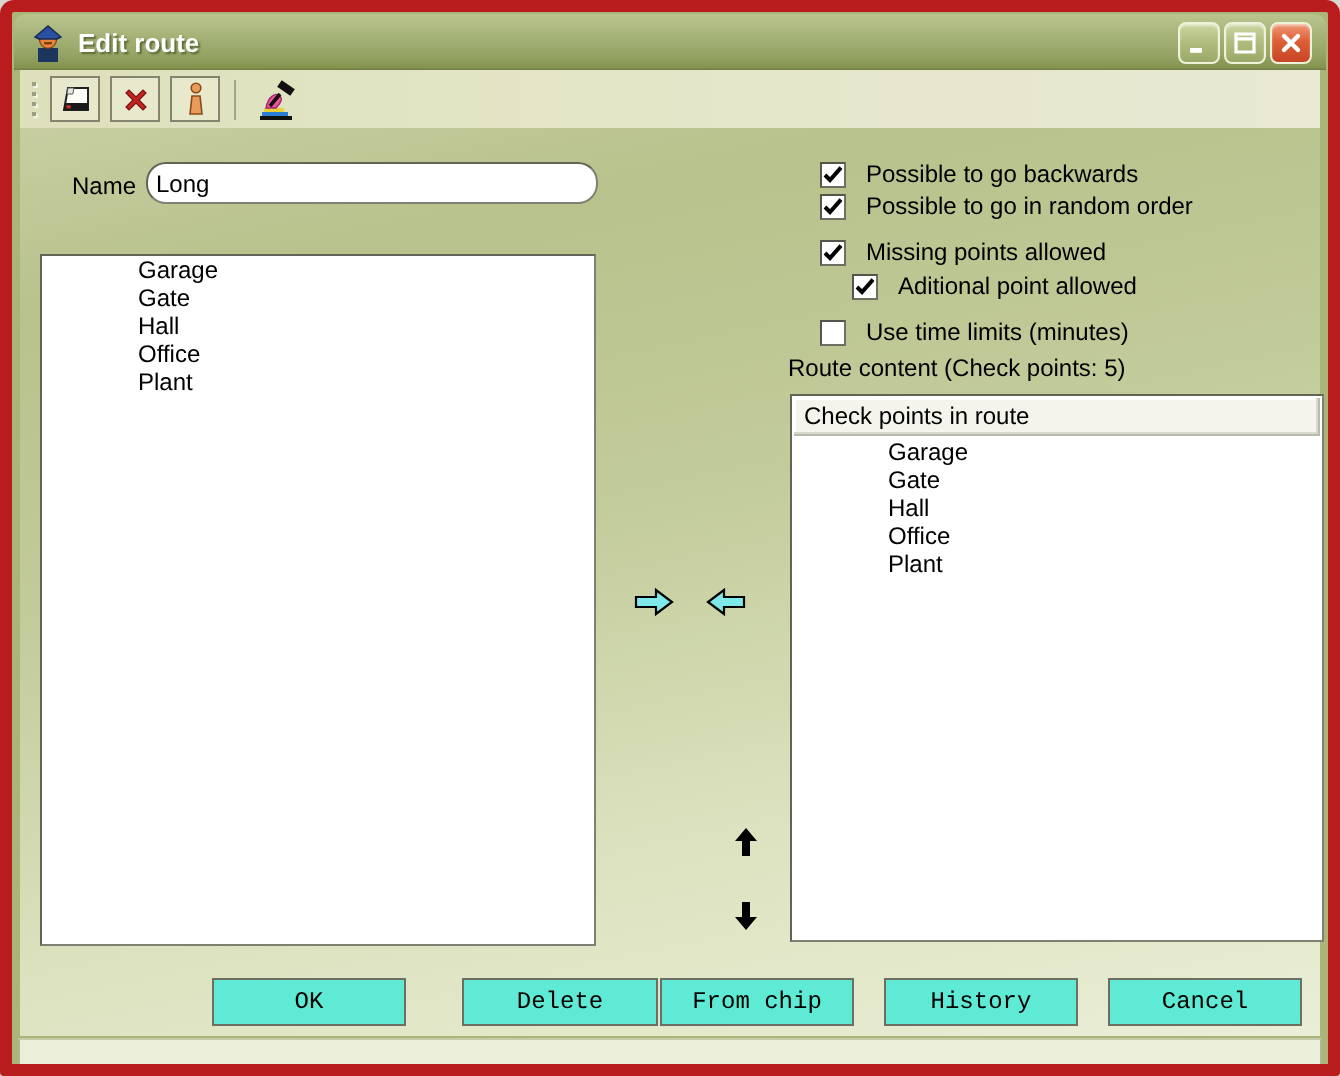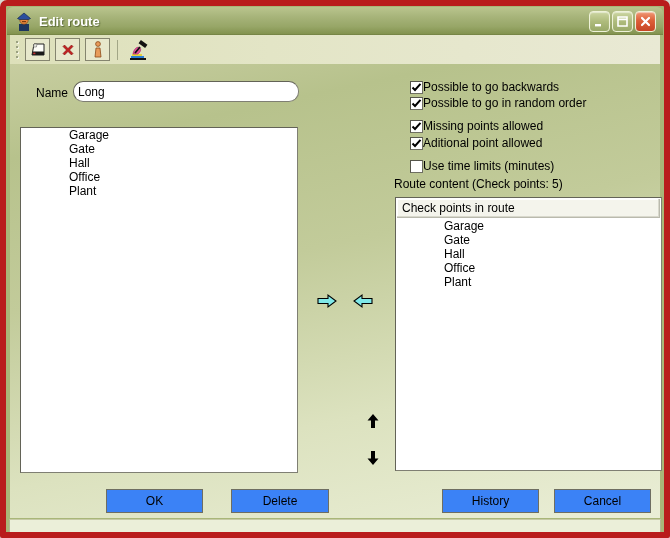--- a/index.html
+++ b/index.html
@@ -56,32 +56,32 @@
   }
   .listbox{
     position:absolute;box-sizing:border-box;background:#fff;border:1px solid #7f7f73;
     border-top-color:#636357;border-left-color:#636357;overflow:hidden;
   }
   .listbox .row{padding:1px 4px;line-height:12px;font-size:12px;margin-left:44px;}
   .list-header{
     box-sizing:border-box;background:#f4f4ec;border:1px solid #b9b9ad;border-top:none;border-left:none;
     margin:1px;padding:2px 5px;font-size:12px;box-shadow:inset -1px -1px 0 #d8d8cc,inset 1px 1px 0 #ffffff;
   }
-  .cbrow{position:absolute;display:flex;align-items:center;height:14px;}
+  .cbrow{position:absolute;display:flex;align-items:center;gap:10px;height:14px;}
   .cbbox{
     width:13px;height:13px;box-sizing:border-box;background:#fff;border:1px solid #6e6e62;
     border-top-color:#55554b;border-left-color:#55554b;display:flex;align-items:center;justify-content:center;
   }
   .cbbox svg{display:none;}
   .cbrow.checked .cbbox svg{display:block;}
   .cblabel{font-size:12px;}
   .arrow-btn{position:absolute;background:transparent;border:none;padding:0;line-height:0;}
   .dlg-btn{
     position:absolute;top:483px;height:24px;box-sizing:border-box;
-    background:#3b82f6;border:1px solid #6e6e62;font-family:Liberation Sans, sans-serif;
+    background:#5eead4;border:1px solid #6e6e62;font-family:Liberation Mono, monospace;
     font-size:12px;color:#000;padding:0;
   }
 </style>
 </head>
 <body>
 
 <div id="window">
 
   <div class="titlebar">
     <svg class="title-icon" viewBox="0 0 20 20">
@@ -179,21 +179,21 @@
     <span class="cblabel">Missing points allowed</span>
   </div>
   <div class="cbrow checked" style="left:404px;top:90px;">
     <span class="cbbox">
         <svg width="11" height="11" viewBox="0 0 11 11">
           <path d="M1.5 5.5 L4 8 L9.5 1.8" fill="none" stroke="#000" stroke-width="2"></path>
         </svg>
       </span>
     <span class="cblabel">Possible to go in random order</span>
   </div>
-  <div class="cbrow checked" style="left:404px;top:130px;">
+  <div class="cbrow checked" style="left:420px;top:130px;">
     <span class="cbbox">
         <svg width="11" height="11" viewBox="0 0 11 11">
           <path d="M1.5 5.5 L4 8 L9.5 1.8" fill="none" stroke="#000" stroke-width="2"></path>
         </svg>
       </span>
     <span class="cblabel">Aditional point allowed</span>
   </div>
   <div class="cbrow" style="left:404px;top:153px;">
     <span class="cbbox"></span>
     <span class="cblabel">Use time limits (minutes)</span>
@@ -228,18 +228,19 @@
     </svg>
   </button>
   <button class="arrow-btn" style="left:360px;top:444px;">
     <svg width="14" height="16" viewBox="0 0 14 16">
       <path d="M7 15 L12.5 8.5 H9 V1 H5 V8.5 H1.5 Z" fill="#000"></path>
     </svg>
   </button>
 
   <button class="dlg-btn" style="left:100px;width:97px;">OK</button>
   <button class="dlg-btn" style="left:225px;width:98px;">Delete</button>
+  <button class="dlg-btn" style="left:324px;width:97px;">From chip</button>
   <button class="dlg-btn" style="left:436px;width:97px;">History</button>
   <button class="dlg-btn" style="left:548px;width:97px;">Cancel</button>
 
   <div class="statusbar"></div>
 
 </div>
 
 </body></html>

